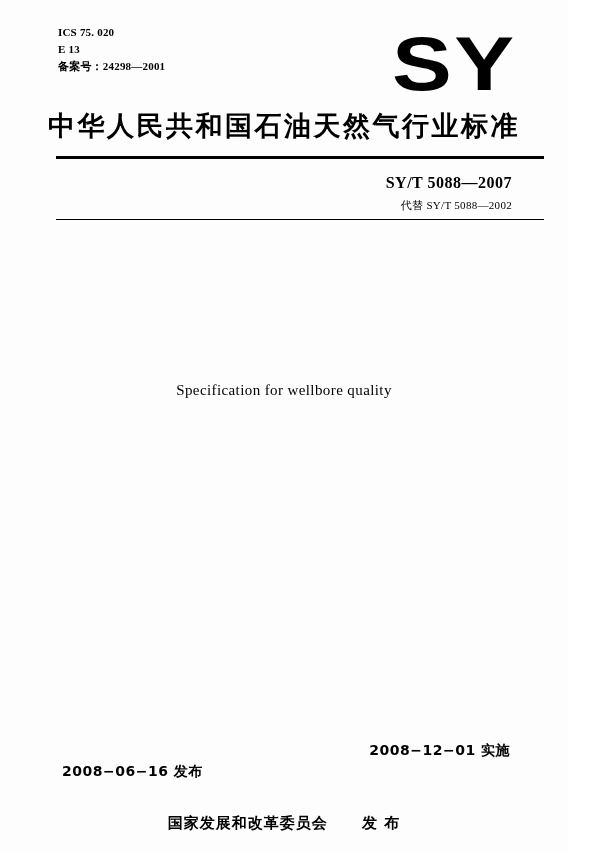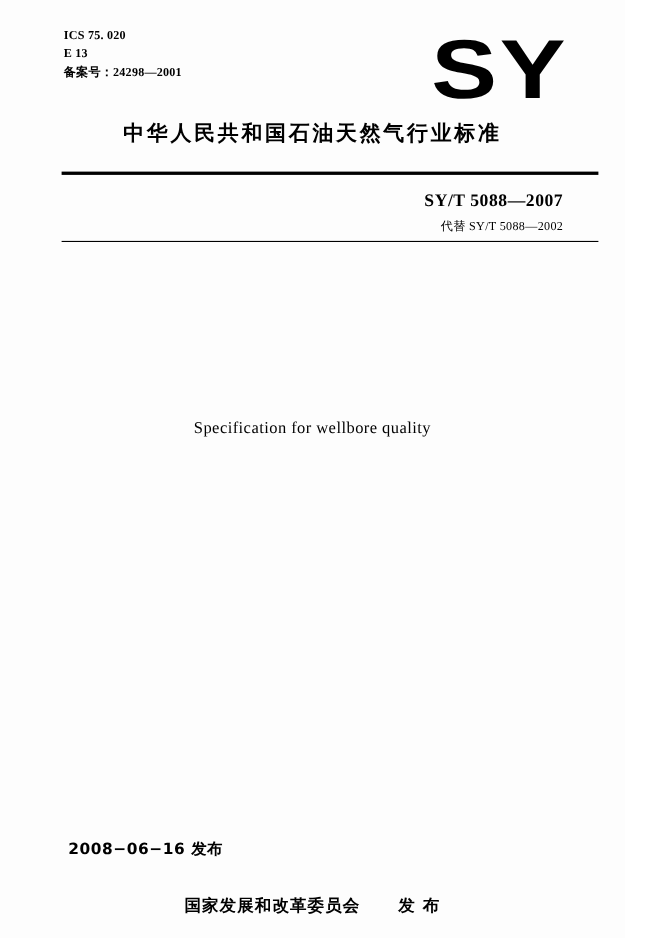--- a/index.html
+++ b/index.html
@@ -51,21 +51,21 @@
   }
 
   
   .main-title {
     position: absolute;
     left: 0; right: 0;
     top: 108px;
     text-align: center;
     font-family: "DejaVu Sans", sans-serif;
     font-weight: bold;
-    font-size: 19px;
+    font-size: 27px;
     letter-spacing: 2.5px;
   }
 
   
   .rule {
     position: absolute;
     left: 56px;
     width: 488px;
     background: #000;
   }
@@ -166,20 +166,21 @@
   <div class="std-no">
     <div class="num">SY/T 5088—2007</div>
     <div class="replaces">代替 SY/T 5088—2002</div>
   </div>
 
   <div class="rule rule-thin"></div>
 
   <div class="doc-title-en">Specification for wellbore quality</div>
 
   <div class="date-issue">2008−06−16 发布</div>
+  <div class="date-effective">2008−12−01 实施</div>
 
   <div class="publisher">
     <span>国家发展和改革委员会</span>
     <span class="gap"></span>
     <span>发 布</span>
   </div>
 
 </div>
 
 </body></html>

